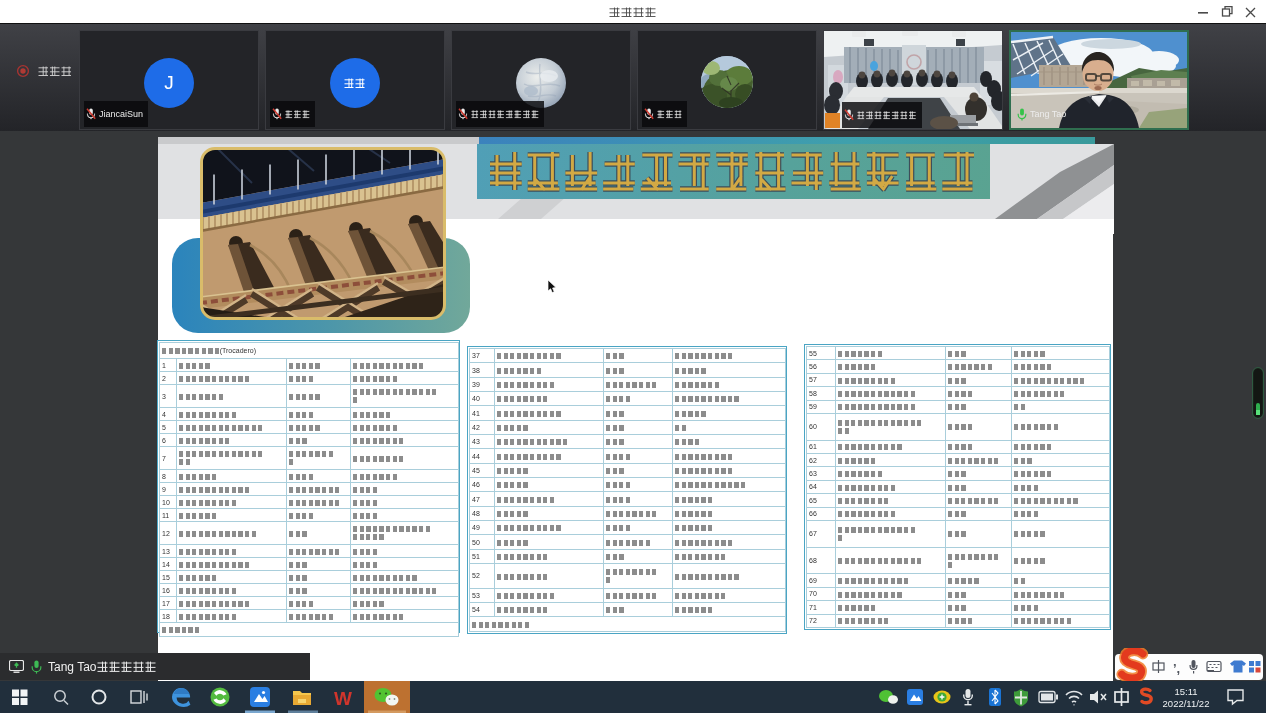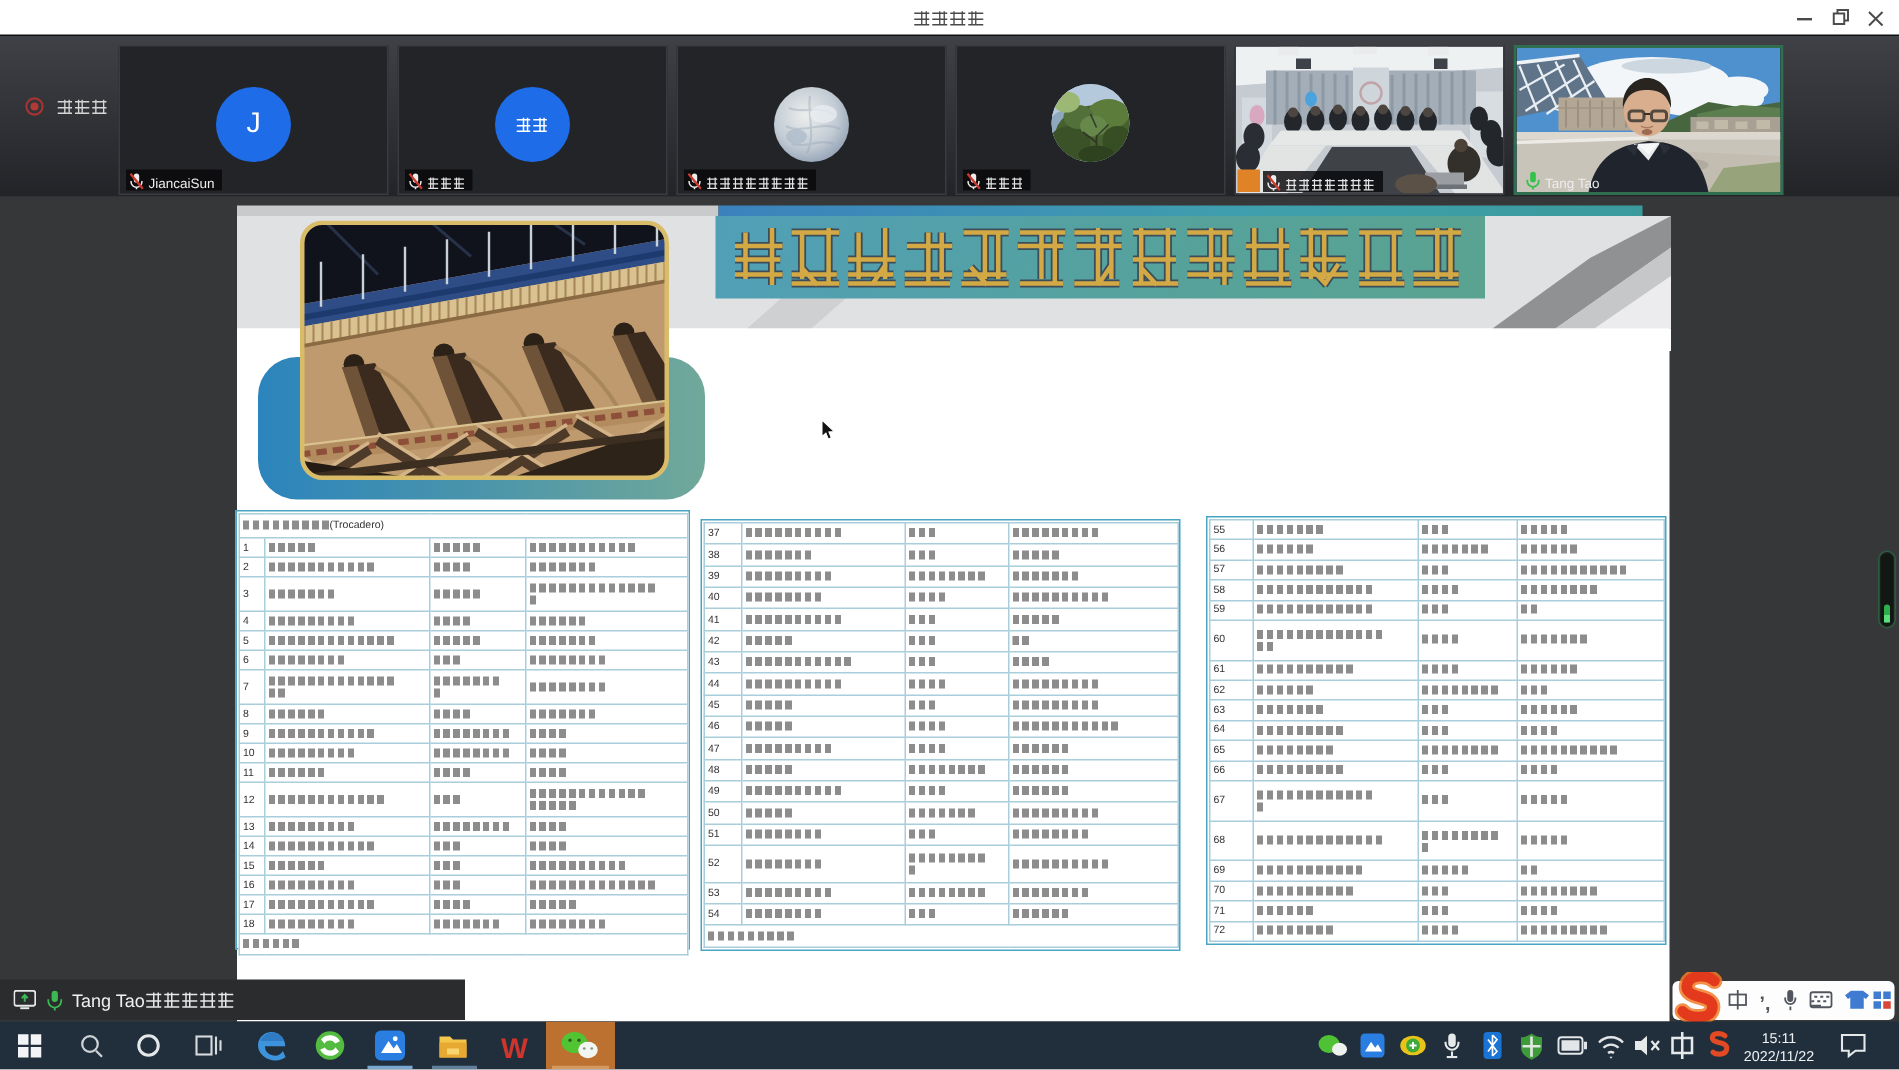--- a/index.html
+++ b/index.html
@@ -1,18 +1,18 @@
 <!DOCTYPE html>
 <html><head><meta charset="utf-8"><style>
 *{margin:0;padding:0;box-sizing:border-box}
 #root{position:relative;width:1266px;height:713px;overflow:hidden;background:#353739;font-family:"Liberation Sans",sans-serif}
 #tb{position:absolute;left:0;top:0;width:1266px;height:24px;background:#fff;border-bottom:1px solid #111}
 #vs{position:absolute;left:0;top:24px;width:1266px;height:107px;background:linear-gradient(#404146,#232428)}
 .tile{position:absolute;top:6px;width:180px;height:100px;background:#232428;border:1px solid #3a3b40;overflow:hidden}
-.lb{position:absolute;left:4px;bottom:2px;height:14px;background:rgba(8,9,11,.82);color:#ececec;font-size:9px;display:flex;align-items:flex-end;gap:3px;padding:0 5px 0 2px;white-space:nowrap}
+.lb{position:absolute;left:4px;bottom:2px;height:26px;background:rgba(8,9,11,.82);color:#ececec;font-size:9px;display:flex;align-items:center;gap:3px;padding:0 5px 0 2px;white-space:nowrap}
 .av{position:absolute;left:50%;top:52px;transform:translate(-50%,-50%);width:50px;height:50px;border-radius:50%;background:#1e6ce8;color:#fff;display:flex;align-items:center;justify-content:center}
 #sh{position:absolute;left:0;top:131px;width:1266px;height:550px;background:#353739}
 #slide{position:absolute;left:158px;top:13px;width:955px;height:537px;background:#fff}
 #task{position:absolute;left:0;top:681px;width:1266px;height:32px;background:#212f3c}
 .xb{display:inline-block;vertical-align:middle;height:6px;background:repeating-linear-gradient(90deg,rgba(70,70,70,.62) 0 4.3px,rgba(70,70,70,0) 4.3px 6.6px)}
 table{border-collapse:collapse;table-layout:fixed;background:#fff}
 td{border:1px solid #a9cedb;font-size:7px;color:#333;padding:0 2px;overflow:hidden;vertical-align:middle}
 .twrap{position:absolute;border:1px solid #4aa5c4;padding:1px;background:#fff}
 </style></head><body>
 <div id="root">

